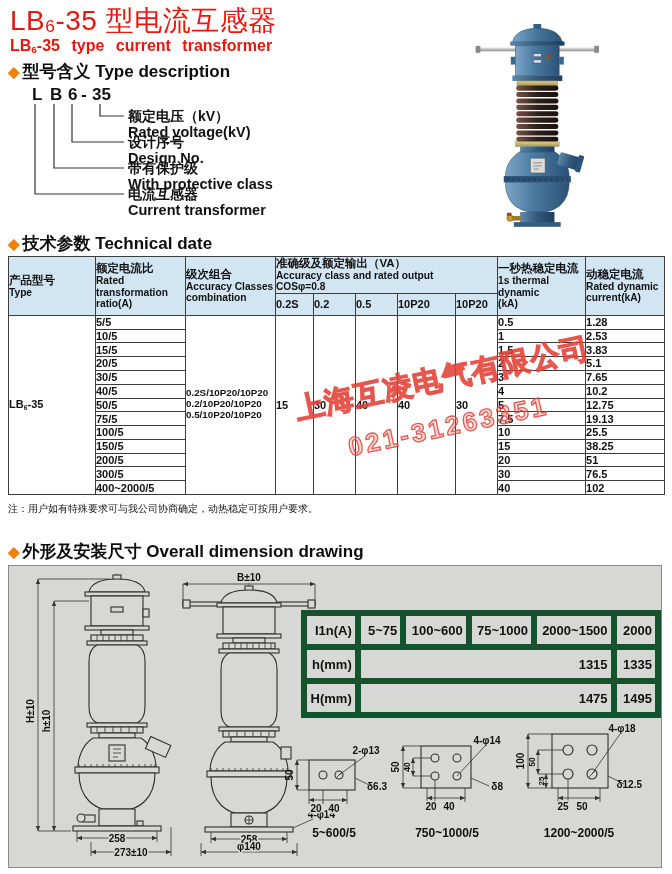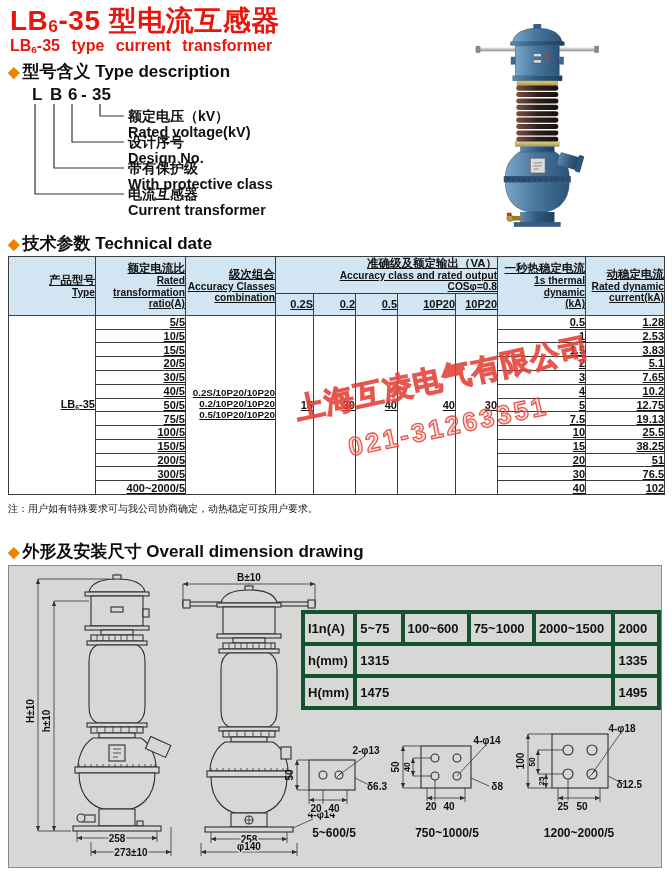--- a/index.html
+++ b/index.html
@@ -1,38 +1,38 @@
 <!DOCTYPE html>
 <html><head>
 <meta charset="utf-8">
 <style>
   html,body{margin:0;padding:0;}
   body{width:672px;height:874px;position:relative;background:#ffffff;
        font-family:"Liberation Sans",sans-serif;color:#111;overflow:hidden;}
   .abs{position:absolute;}
   
-  .title{left:10px;top:2px;font-size:28px;font-weight:700;color:#e8170d;letter-spacing:.5px;white-space:nowrap;}
+  .title{left:10px;top:2px;font-size:28px;font-weight:400;color:#e8170d;letter-spacing:.5px;white-space:nowrap;}
   .sub6{font-size:62%;vertical-align:-2px;}
   .subtitle{left:10px;top:37px;font-size:16px;font-weight:700;color:#e8170d;word-spacing:7px;white-space:nowrap;}
   .sec{font-size:17px;font-weight:800;color:#0d0d0d;white-space:nowrap;}
   .sec .diamond{color:#ef8200;font-size:15px;margin-right:3px;}
   #sec1{left:8px;top:60px;} #sec2{left:8px;top:232px;} #sec3{left:8px;top:540px;}
   
   .diagram{left:24px;top:84px;width:430px;height:140px;}
   svg text{font-family:"Liberation Sans",sans-serif;}
   .code-ch{font-size:17px;font-weight:800;fill:#111;}
   .lbl-zh{font-size:14px;font-weight:800;fill:#111;}
   .lbl-en{font-size:14.5px;font-weight:800;fill:#111;}
   .cline{stroke:#333;stroke-width:1.2;fill:none;}
   
   .photo{left:452px;top:22px;width:172px;height:208px;}
   
   table.tech{position:absolute;left:8px;top:256px;width:656px;border-collapse:collapse;
              table-layout:fixed;font-weight:700;z-index:1;}
-  .tech td{border:1px solid #3c3c3c;text-align:right;vertical-align:middle;padding:0;line-height:1.12;overflow:hidden;text-decoration:underline;}
+  .tech td{border:1px solid #3c3c3c;text-align:left;vertical-align:middle;padding:0;line-height:1.12;overflow:hidden;}
   .tech td.hd{background:#d2e5f3;}
   .tech .zh{font-size:11.5px;} .tech .en{font-size:10.2px;}
   .tech tr.hrow1 td{height:34px;} .tech tr.hrow2 td{height:21px;font-size:11px;}
   .tech tr.bd td{height:12.8px;font-size:11px;}
   .tech .combo div{font-size:9.8px;white-space:nowrap;}
   .tech .typecell{font-size:11.5px;}
   
   .wm{position:absolute;font-weight:800;white-space:nowrap;z-index:5;pointer-events:none;
       color:rgba(250,125,115,.28);-webkit-text-stroke:1.3px rgba(226,62,52,.85);}
   #wm1{left:300px;top:390px;font-size:29px;letter-spacing:1px;transform:rotate(-12deg);transform-origin:0 100%;}
@@ -43,21 +43,21 @@
   .note-en{font-size:11.8px;font-weight:700;margin-top:1px;}
   
   .panel{left:8px;top:565px;width:654px;height:303px;background:#d7d7d6;border:1px solid #8a8a8a;box-sizing:border-box;}
   .fig{position:absolute;}
   .ol{stroke:#2e2e2e;stroke-width:1.1;fill:#d7d7d6;}
   .dl{stroke:#333;stroke-width:.8;fill:none;}
   .cl{stroke:#666;stroke-width:.6;stroke-dasharray:6 2 1.5 2;fill:none;}
   text.dim{font-size:10px;fill:#111;font-weight:700;}
   .halo{paint-order:stroke;stroke:#d7d7d6;stroke-width:3px;}
   table.dimtable{position:absolute;left:292px;top:44px;border-collapse:collapse;font-weight:700;font-size:13px;background:transparent;}
-  .dimtable td{border:4px solid #14532d;text-align:left;padding:2px 3px;height:24px;margin-top:26px;}
+  .dimtable td{border:6px solid #14532d;text-align:right;padding:2px 3px;height:24px;margin-top:26px;}
   .holefig{position:absolute;text-align:center;}
   .holefig .cap{font-size:12px;font-weight:800;margin-top:0px;}
 </style>
 </head>
 <body>
 
 <div class="abs title"><span>LB</span><span class="sub6">6</span><span>-35 型电流互感器</span></div>
 <div class="abs subtitle"><span>LB</span><span class="sub6">6</span><span>-35 type current transformer</span></div>
 
 <div class="abs sec" id="sec1"><span class="diamond">◆</span><span>型号含义</span> <span>Type description</span></div>

